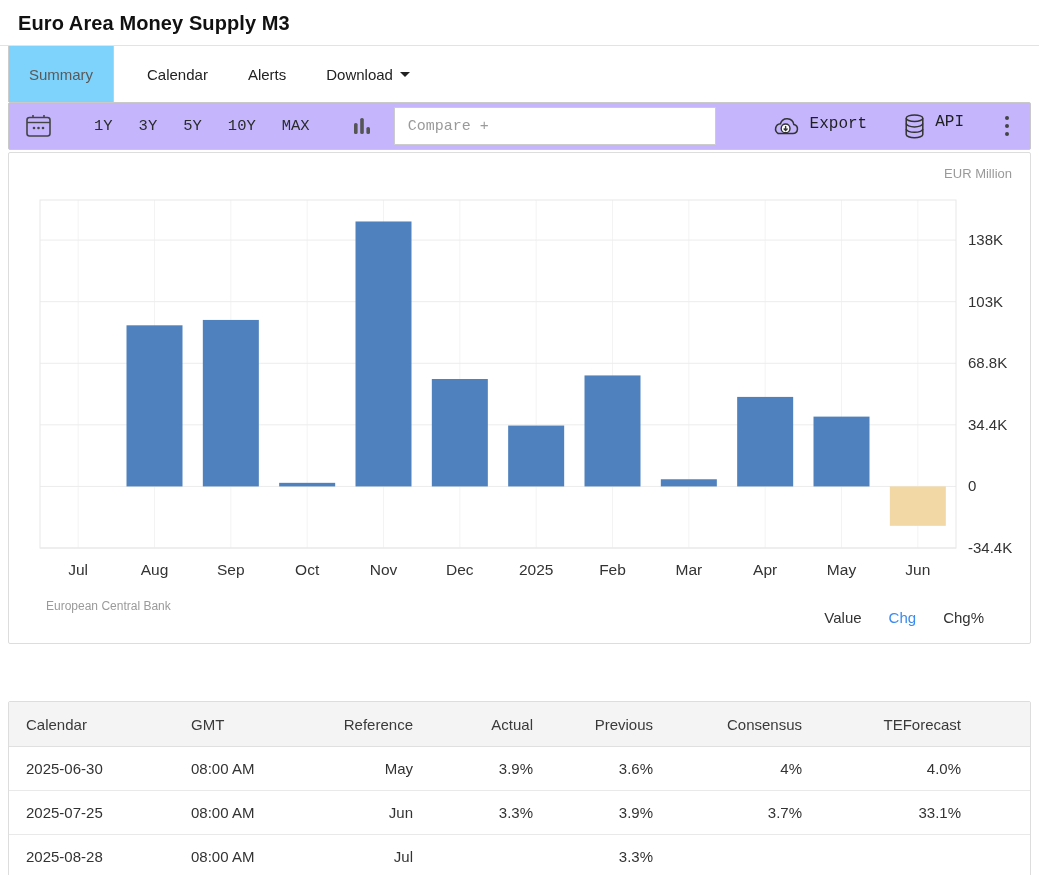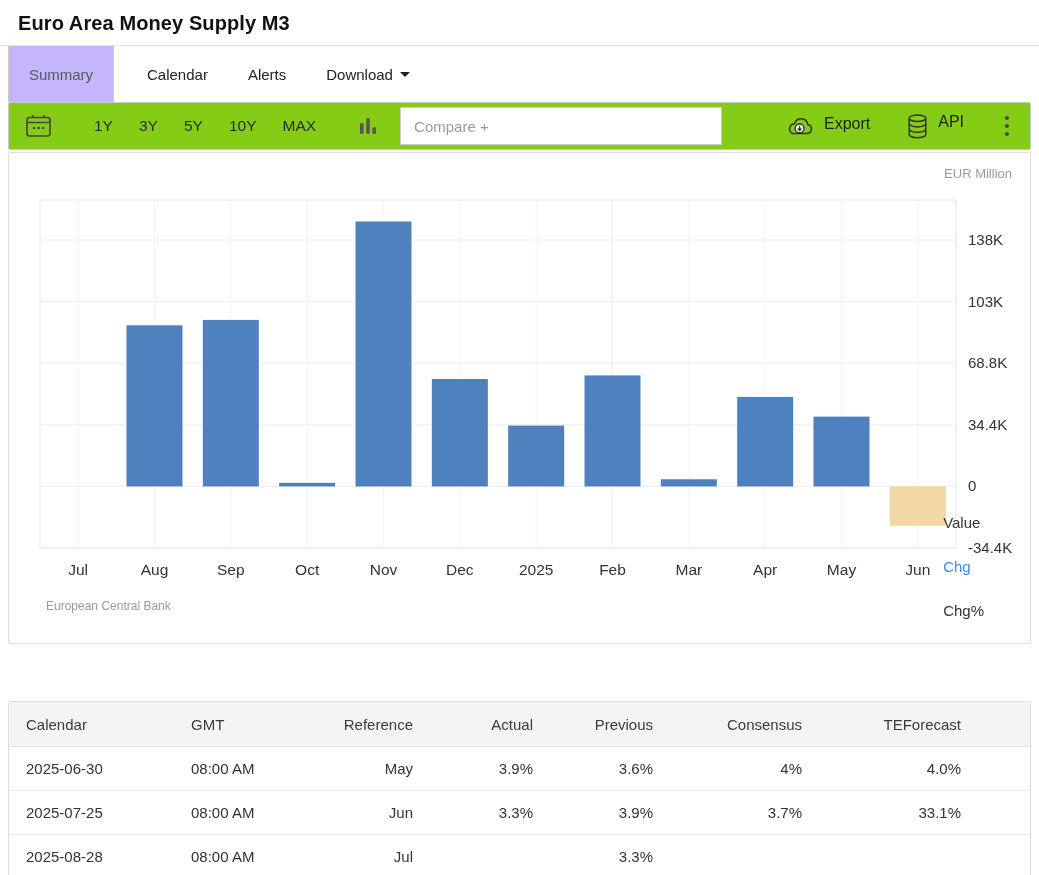--- a/index.html
+++ b/index.html
@@ -6,49 +6,49 @@
   body{width:1039px;height:875px;font-family:"Liberation Sans","DejaVu Sans",sans-serif;color:#333;overflow:hidden;}
   .page{position:relative;width:1039px;height:875px;}
 
   
   .hdr{padding:12px 18px 10px 18px;border-bottom:1px solid #e3e3e3;}
   .hdr h1{margin:0;font-size:20px;font-weight:700;color:#111;letter-spacing:.1px;}
 
   
   .tabs{display:flex;align-items:stretch;height:56px;padding-left:8px;}
   .tab{display:flex;align-items:center;font-size:15px;color:#222;cursor:pointer;}
-  .tab-active{width:104px;justify-content:center;color:#595959;background:#c4b5fd;
+  .tab-active{width:104px;justify-content:center;color:#595959;background:#7dd3fc;
     border-left:1px solid #ccc;border-right:1px solid #ccc;}
   .tab-plain{padding:0 20px;}
   .tab-plain.first{margin-left:13px;}
   .caret{display:inline-block;width:0;height:0;margin-left:7px;border-left:5px solid transparent;
     border-right:5px solid transparent;border-top:5px solid #222;}
 
   
   .toolbar{margin:0 8px;height:46px;border:1px solid #c9c9c9;border-radius:2px;
-    display:flex;align-items:center;padding:0 16px;background:#84cc16;}
+    display:flex;align-items:center;padding:0 16px;background:#c4b5fd;font-family:Liberation Mono, monospace;}
   .icon-btn{display:flex;align-items:center;justify-content:center;cursor:pointer;background:none;border:none;padding:0;}
   .ranges{display:flex;gap:26px;margin-left:42px;}
   .range{font-size:15.5px;color:#2b2b2b;cursor:pointer;}
   .charttype{margin-left:42px;}
   .compare{margin-left:22px;width:305px;height:34px;border:1px solid #ccc;border-radius:1px;
     font-size:15px;color:#333;padding-left:13px;outline:none;font-family:inherit;}
   .compare::placeholder{color:#9a9a9a;}
   .tool-right{display:flex;align-items:center;margin-left:auto;}
   .tool-group{display:flex;align-items:flex-start;gap:9px;cursor:pointer;}
   .tool-group span{font-size:16px;color:#1f1f1f;}
   .gap36{margin-left:36px;}
   .kebab{margin-left:40px;margin-right:4px;}
 
   
   .chart-card{position:relative;margin:2px 8px 8px 8px;height:490px;border:1px solid #ddd;border-radius:2px;background:#fff;}
   .unit-label{position:absolute;top:13px;right:18px;font-size:13px;color:#9a9a9a;}
   #chart-svg{position:absolute;left:0;top:36px;}
   .source{position:absolute;left:37px;bottom:30px;font-size:12px;color:#9a9a9a;}
-  .toggles{position:absolute;right:46px;bottom:24px;display:flex;gap:27px;font-size:15px;flex-direction:column;}
+  .toggles{position:absolute;right:46px;bottom:17px;display:flex;gap:27px;font-size:15px;}
   .toggle{color:#333;cursor:pointer;}
   .toggle.active{color:#3b8af2;}
 
   
   .table-card{margin:57px 8px 0 8px;border:1px solid #ddd;border-radius:2px;overflow:hidden;background:#fff;}
   table{width:100%;border-collapse:collapse;font-size:15px;color:#333;table-layout:fixed;}
   th{background:#f4f4f4;font-weight:400;color:#3a3a3a;height:42px;border-bottom:1px solid #e0e0e0;}
   td{height:41px;border-bottom:1px solid #e9e9e9;}
   tr:last-child td{border-bottom:none;}
   .c0,.c1{text-align:left;padding-left:17px;}

